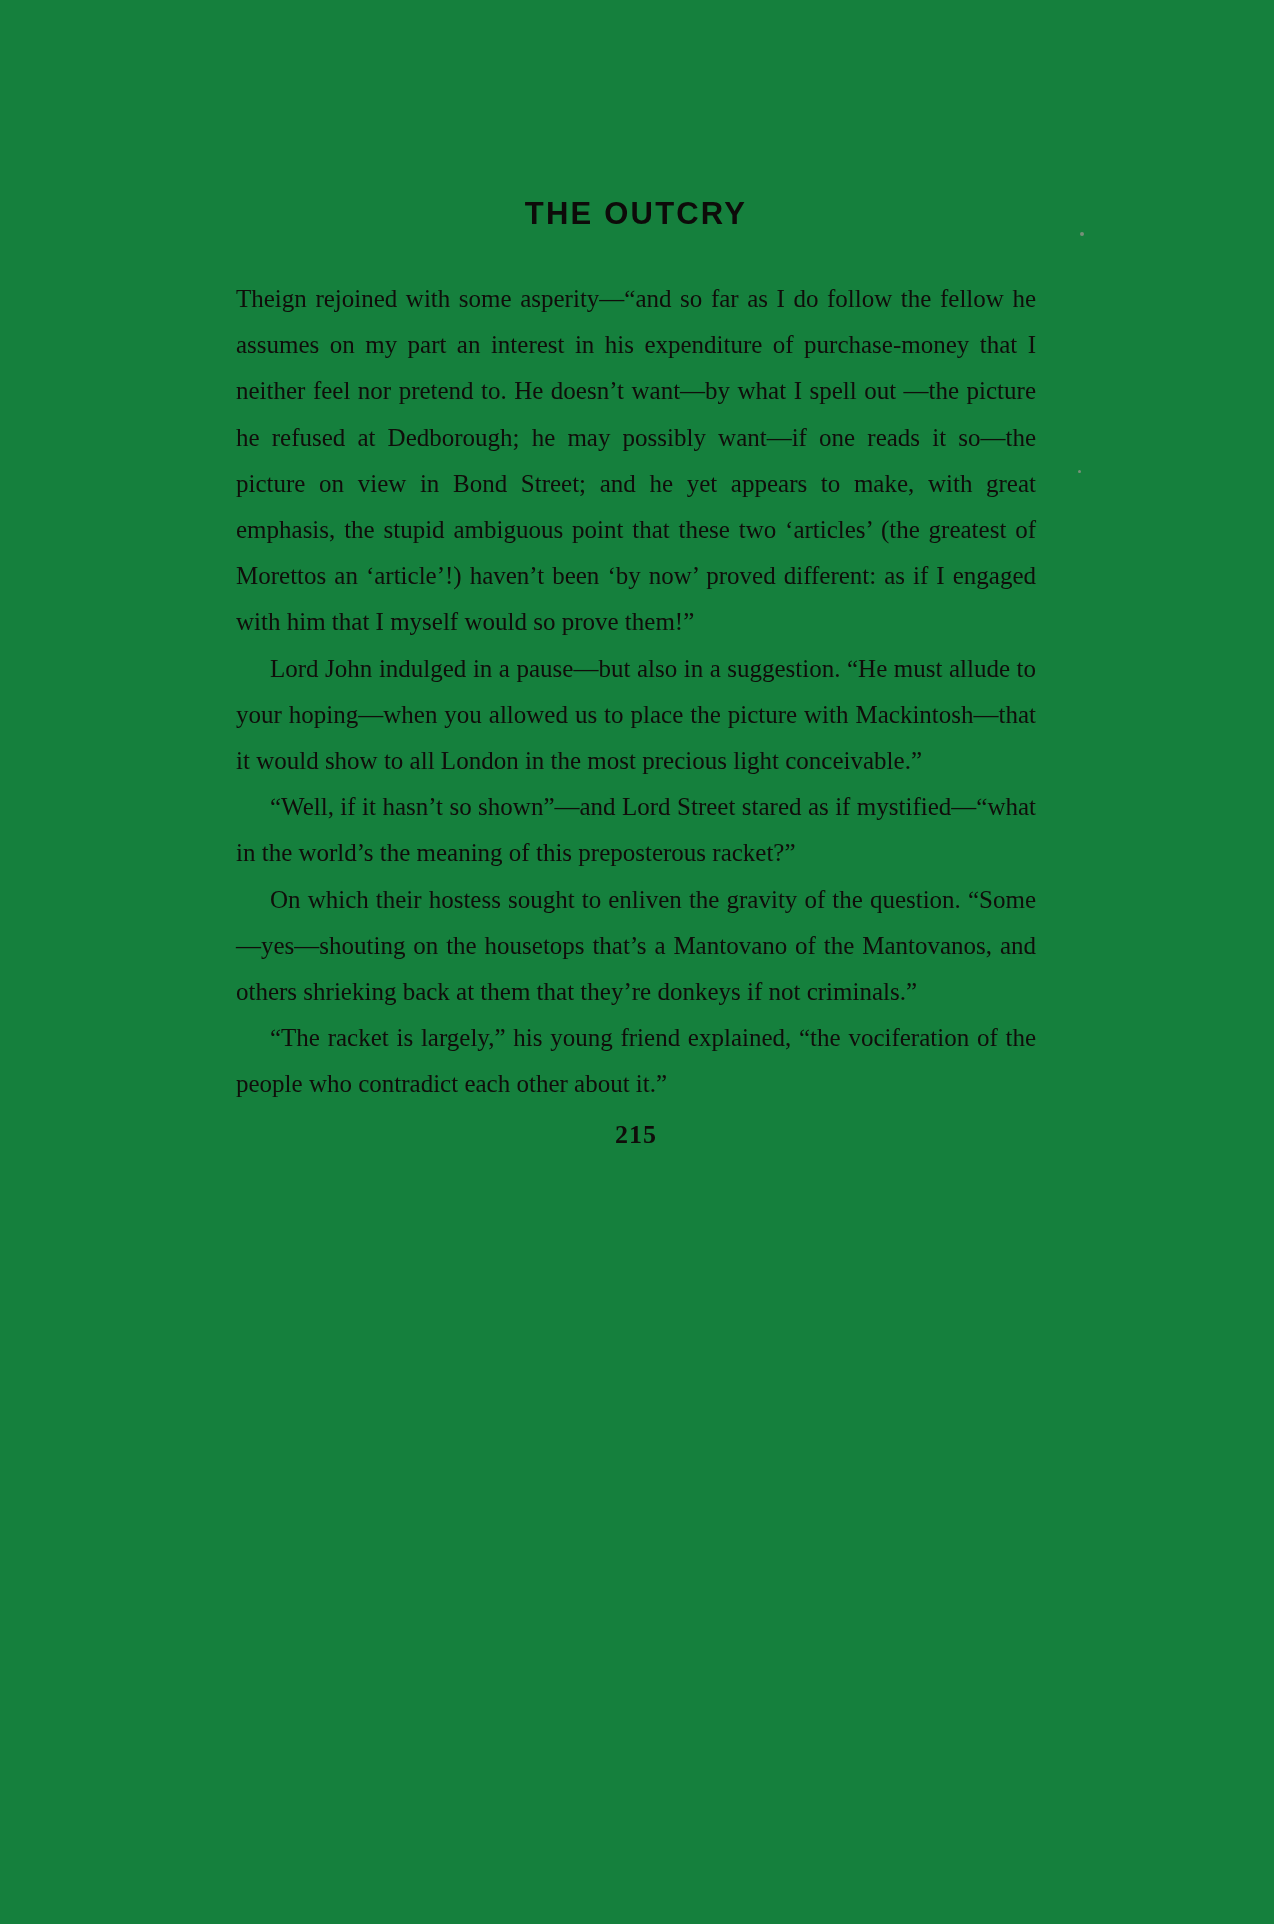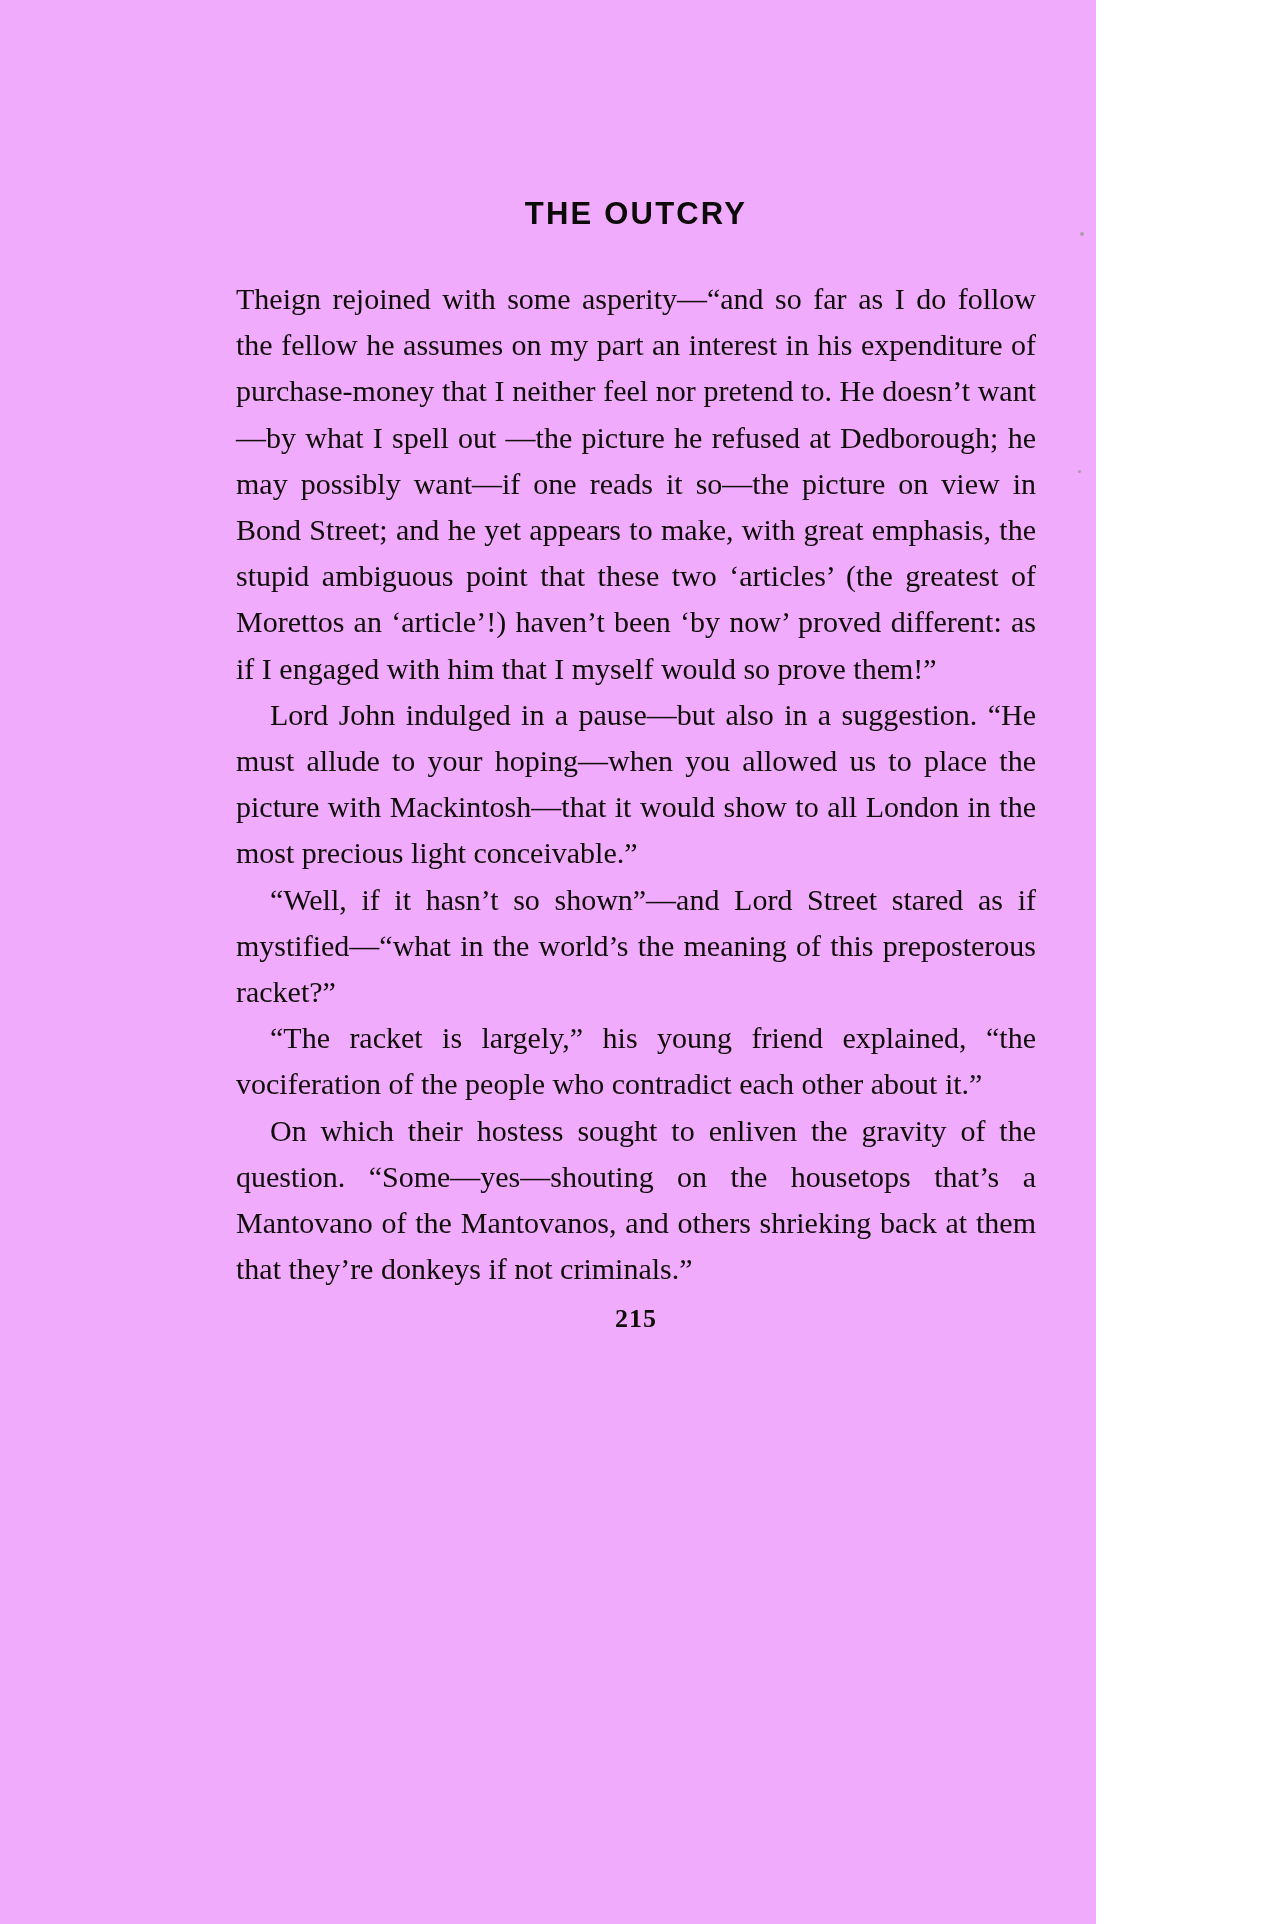--- a/index.html
+++ b/index.html
@@ -12,41 +12,41 @@
     height: 1924px;
     font-family: "Liberation Serif", serif;
     color: #100d0a;
     position: relative;
     overflow: hidden;
   }
   .page {
     position: absolute;
     top: 0;
     left: 0;
-    width: 1096px;
+    width: 1274px;
     height: 1924px;
-    background: #f0abfc;
+    background: #15803d;
   }
   .page-inner {
     position: absolute;
     left: 236px;
     top: 196px;
     width: 800px;
   }
   .running-head {
     text-align: center;
     font-family: "Liberation Sans", sans-serif;
     font-weight: 700;
     font-size: 31px;
     letter-spacing: 2.2px;
     margin: 0 0 44px 0;
     color: #0d0b09;
   }
   .body-text {
-    font-size: 30px;
+    font-size: 25px;
     line-height: 46.2px;
     text-align: justify;
     text-justify: inter-word;
     color: #100d0a;
     -webkit-font-smoothing: antialiased;
   }
   .body-text p {
     margin: 0;
     text-indent: 0;
   }
@@ -80,20 +80,20 @@
   <div class="speck" style="left:1078px; top:470px; width:3px; height:3px;"></div>
 
   <div class="page-inner">
 
     <h1 class="running-head">THE OUTCRY</h1>
 
     <div class="body-text">
       <p>Theign rejoined with some asperity—“and so far as I do follow the fellow he assumes on my part an interest in his expenditure of purchase-money that I neither feel nor pretend to.   He doesn’t want—by what I spell out —the picture he refused at Dedborough; he may possibly want—if one reads it so—the picture on view in Bond Street; and he yet appears to make, with great emphasis, the stupid ambiguous point that these two ‘articles’ (the greatest of Morettos an ‘article’!) haven’t been ‘by now’ proved different: as if I engaged with him that I myself would so prove them!”</p>
       <p class="indent">Lord John indulged in a pause—but also in a suggestion.   “He must allude to your hoping—when you allowed us to place the picture with Mackintosh—that it would show to all London in the most precious light conceivable.”</p>
       <p class="indent">“Well, if it hasn’t so shown”—and Lord Street stared as if mystified—“what in the world’s the meaning of this preposterous racket?”</p>
+      <p class="indent">On which their hostess sought to enliven the gravity of the question.   “Some—yes—shouting on the housetops that’s a Mantovano of the Mantovanos, and others shrieking back at them that they’re donkeys if not criminals.”</p>
       <p class="indent">“The racket is largely,” his young friend explained, “the vociferation of the people who contradict each other about it.”</p>
-      <p class="indent">On which their hostess sought to enliven the gravity of the question.   “Some—yes—shouting on the housetops that’s a Mantovano of the Mantovanos, and others shrieking back at them that they’re donkeys if not criminals.”</p>
     </div>
 
     <div class="page-number">215</div>
 
   </div>
 </div>
 
 </body></html>

